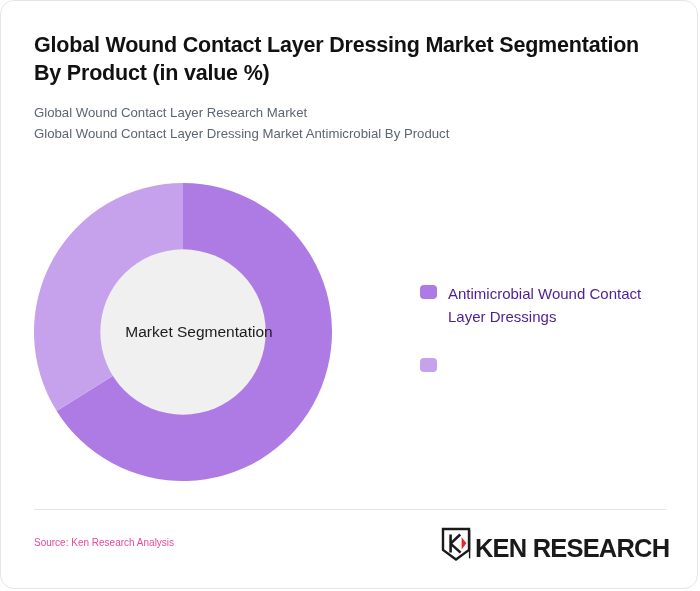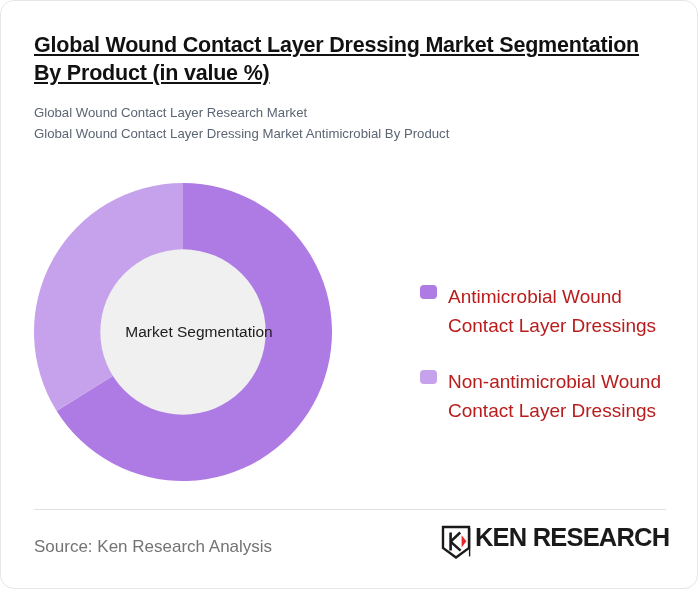--- a/index.html
+++ b/index.html
@@ -31,21 +31,20 @@
     top: 30px;
     width: 620px;
   }
   .chart-title {
     font-size: 21.5px;
     font-weight: bold;
     color: #111111;
     line-height: 1.32;
     letter-spacing: -0.2px;
     margin: 0;
-    text-decoration: underline;
   }
   .subtitles {
     margin-top: 14px;
   }
   .subtitle-line {
     font-size: 13.2px;
     color: #5c6573;
     line-height: 1.62;
     white-space: nowrap;
   }
@@ -89,48 +88,48 @@
   }
   .legend-swatch {
     flex: 0 0 auto;
     width: 17px;
     height: 14px;
     border-radius: 4px;
     margin-top: 3px;
     margin-right: 11px;
   }
   .legend-label {
-    font-size: 19px;
-    color: #b91c1c;
+    font-size: 15px;
+    color: #4c1d95;
     line-height: 1.55;
   }
 
   
   .divider {
     position: absolute;
     left: 33px;
     top: 508px;
     width: 632px;
     height: 1px;
     background: #e2e2e2;
   }
   .source {
     position: absolute;
     left: 33px;
     top: 536px;
-    font-size: 17px;
-    color: #737373;
+    font-size: 10px;
+    color: #ec4899;
     white-space: nowrap;
   }
   .logo {
     position: absolute;
     right: 32px;
     top: 524px;
     display: flex;
-    align-items: flex-start;
+    align-items: flex-end;
     height: 36px;
   }
   .logo-mark {
     display: block;
     width: 30px;
     height: 34px;
     margin-right: 4px;
   }
   .logo-text {
     font-family: "Liberation Sans", sans-serif;
@@ -169,21 +168,20 @@
     </div>
   </div>
 
   <div class="legend">
     <div class="legend-item">
       <span class="legend-swatch" id="swatch-0" style="background: rgb(174, 122, 228);"></span>
       <span class="legend-label">Antimicrobial Wound Contact Layer Dressings</span>
     </div>
     <div class="legend-item">
       <span class="legend-swatch" id="swatch-1" style="background: rgb(198, 161, 236);"></span>
-      <span class="legend-label">Non-antimicrobial Wound Contact Layer Dressings</span>
     </div>
   </div>
 
   <div class="divider"></div>
   <div class="source">Source: Ken Research Analysis</div>
 
   <div class="logo">
     <svg class="logo-mark" viewBox="0 0 30 34">
       <path d="M2 2 H28 V23 L15 32.5 L2 23 Z" fill="#ffffff" stroke="#1a1a1a" stroke-width="2.4"></path>
       <path d="M9.6 7.5 V25.5" stroke="#1a1a1a" stroke-width="2.6" fill="none"></path>

